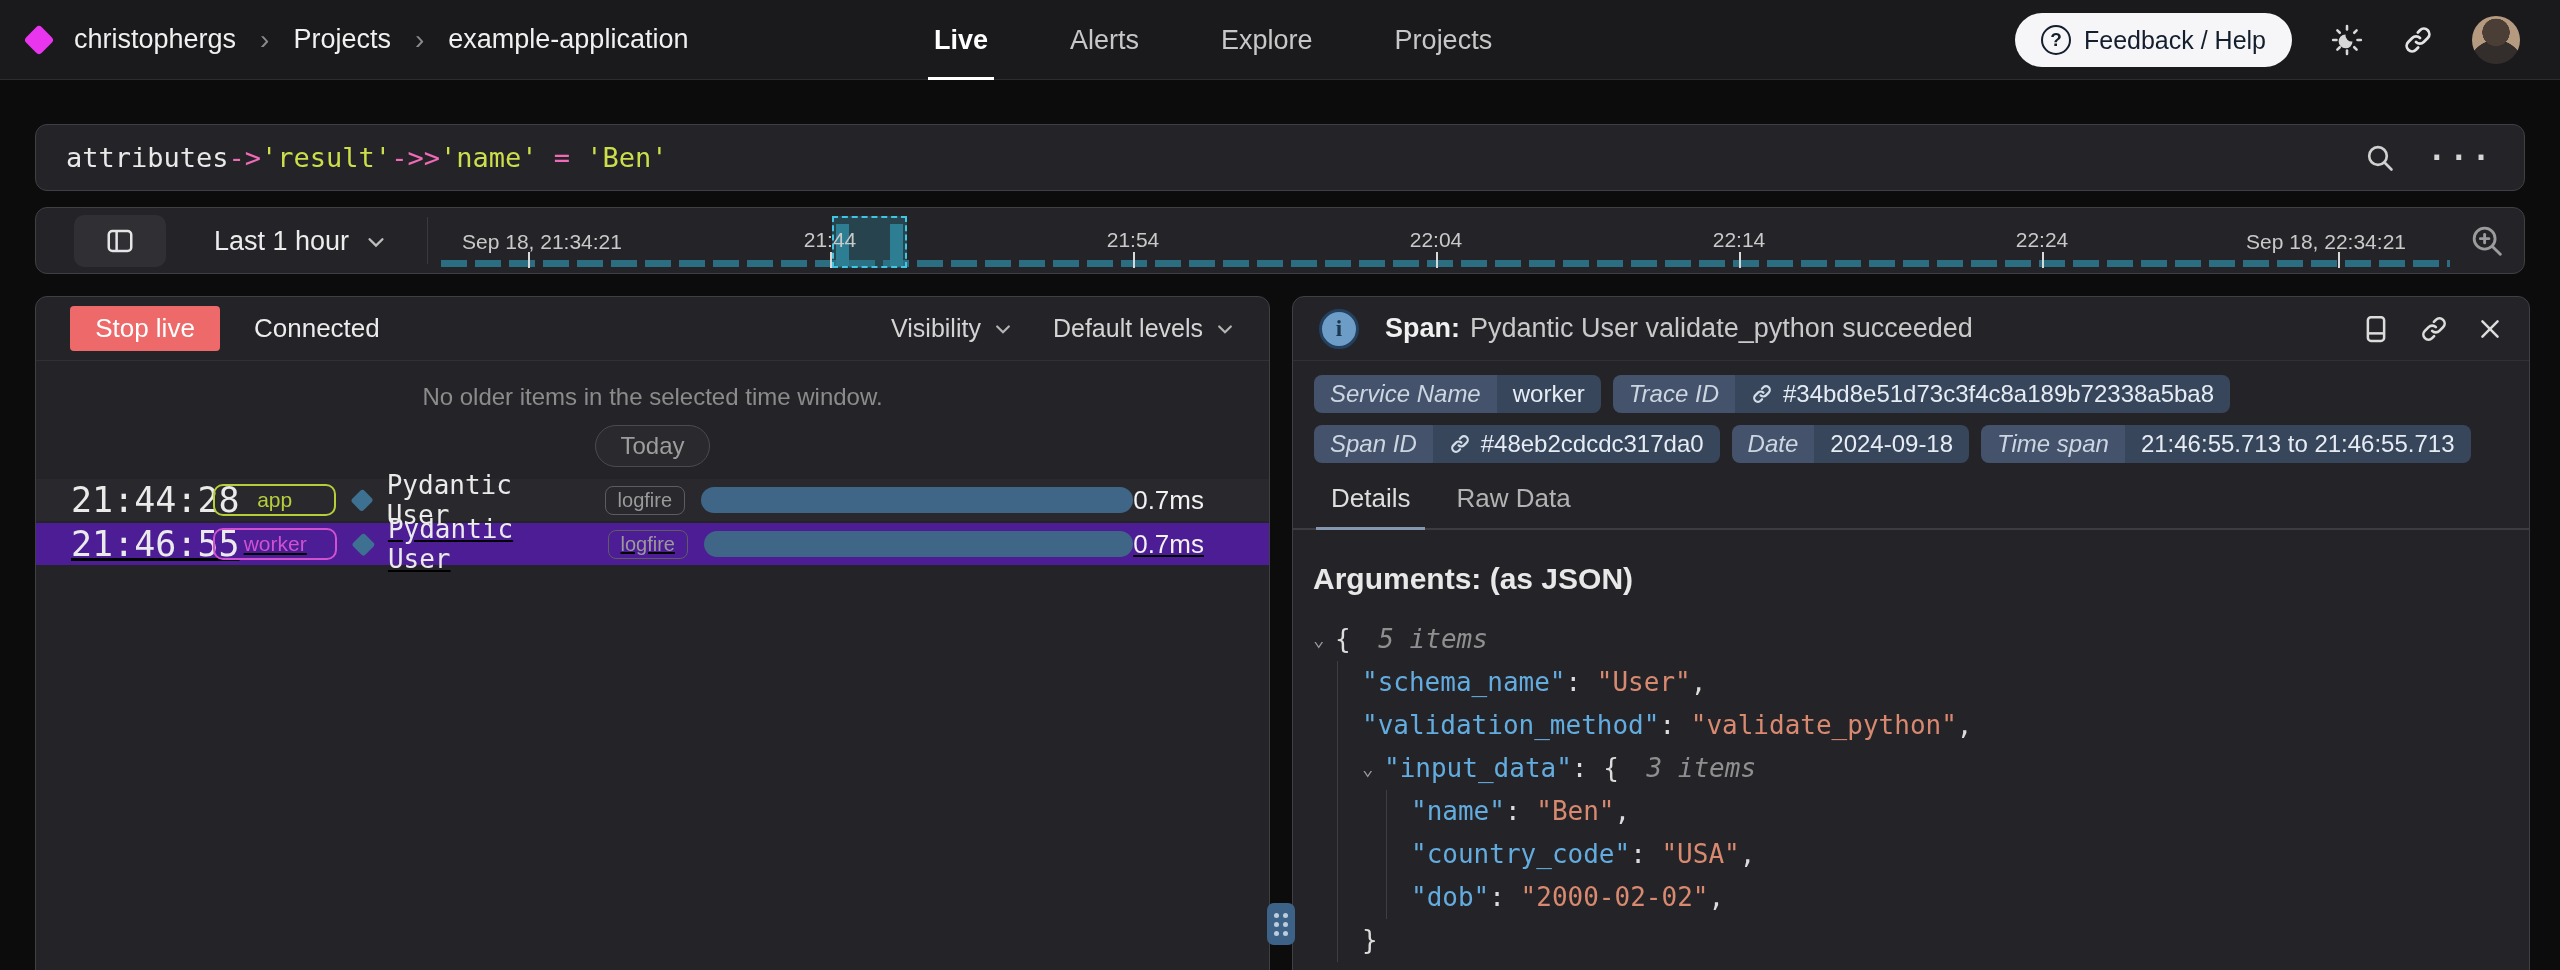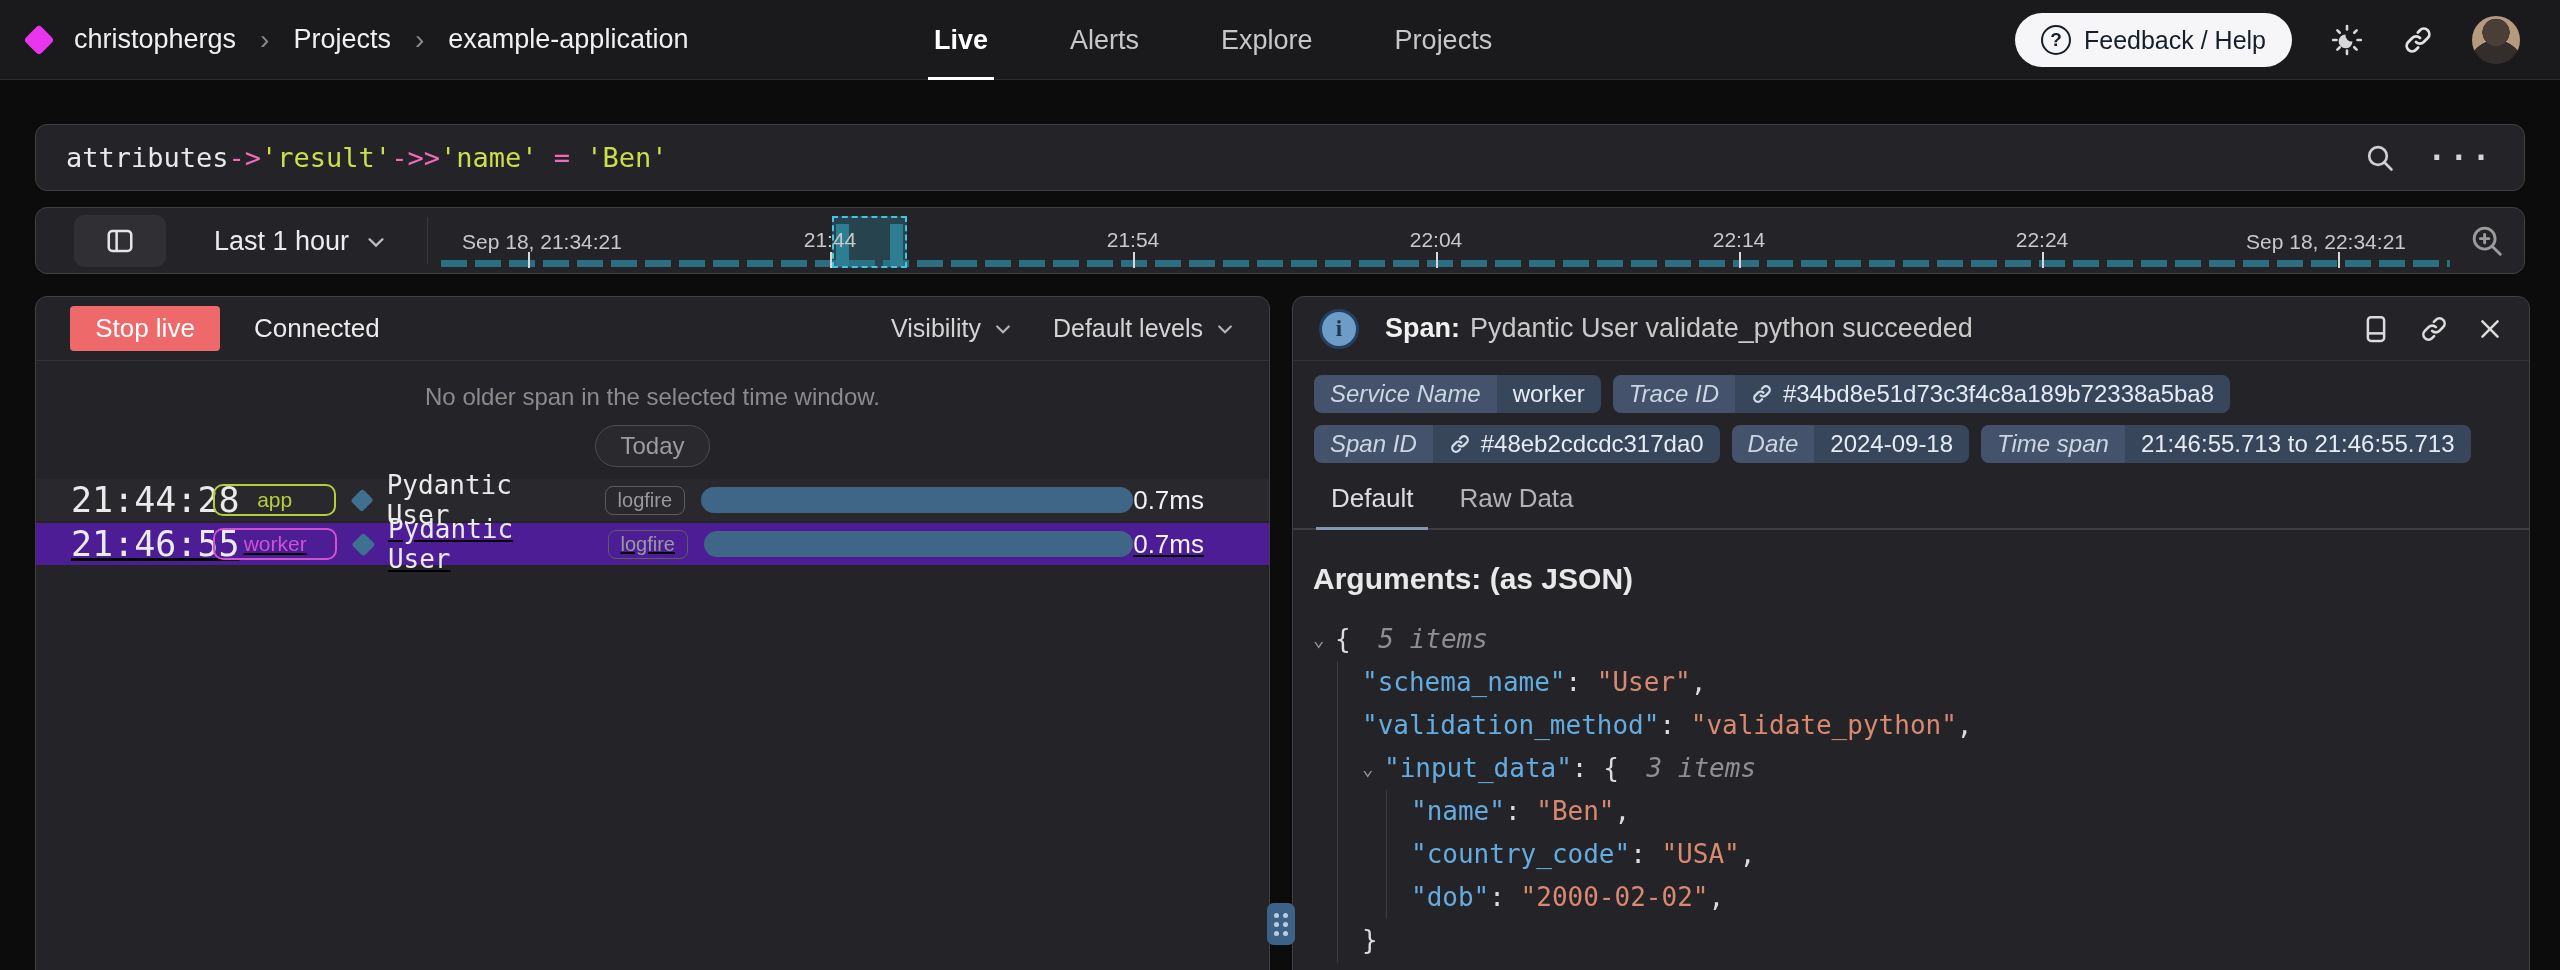--- a/index.html
+++ b/index.html
@@ -234,21 +234,21 @@
         </span>
         <span class="ddl">
           <span>Default levels</span>
           <svg width="20" height="20" viewBox="0 0 24 24" fill="none" stroke="#b5b5b5" stroke-width="2.6" stroke-linecap="round">
               <path d="M5 9l7 7 7-7"></path>
             </svg>
         </span>
       </span>
     </div>
     <div class="empty-wrap">
-      <div class="empty-msg">No older span in the selected time window.</div>
+      <div class="empty-msg">No older items in the selected time window.</div>
       <div class="today-pill">Today</div>
     </div>
     <div class="rows" id="trace-rows">
         <div class="lrow">
           <span class="time">21:44:28</span>
           <span class="tagbadge" style="border-color: rgb(182, 206, 58); color: rgb(182, 206, 58);">app</span>
           <span class="rdiamond"></span>
           <span class="rtitle">Pydantic User</span>
           <span class="scope">logfire</span>
           <span class="durbar" style="width: 449px;"></span>
@@ -340,21 +340,21 @@
           </span>
         </span>
         <span class="badge">
           <span class="lbl">Time span</span>
           <span class="val">
             <span>21:46:55.713 to 21:46:55.713</span>
           </span>
         </span>
       </div>
     <div class="tabsrow" id="detail-tabs">
-        <div class="dtab active">Default</div>
+        <div class="dtab active">Details</div>
         <div class="dtab">Raw Data</div>
       </div>
     <div class="dp-content">
       <h2>Arguments: (as JSON)</h2>
       <div class="jsonview" id="json-root">
           <div class="jline"><span class="jchev">⌄</span><span>{ </span><span class="jmeta">5 items</span></div>
           <div class="jkids">
             <div class="jline"><span class="jkey">"schema_name"</span><span>: </span><span class="jstr">"User"</span><span>,</span></div>
             <div class="jline"><span class="jkey">"validation_method"</span><span>: </span><span class="jstr">"validate_python"</span><span>,</span></div>
             <div class="jline"><span class="jchev">⌄</span><span class="jkey">"input_data"</span><span>: { </span><span class="jmeta">3 items</span></div>

